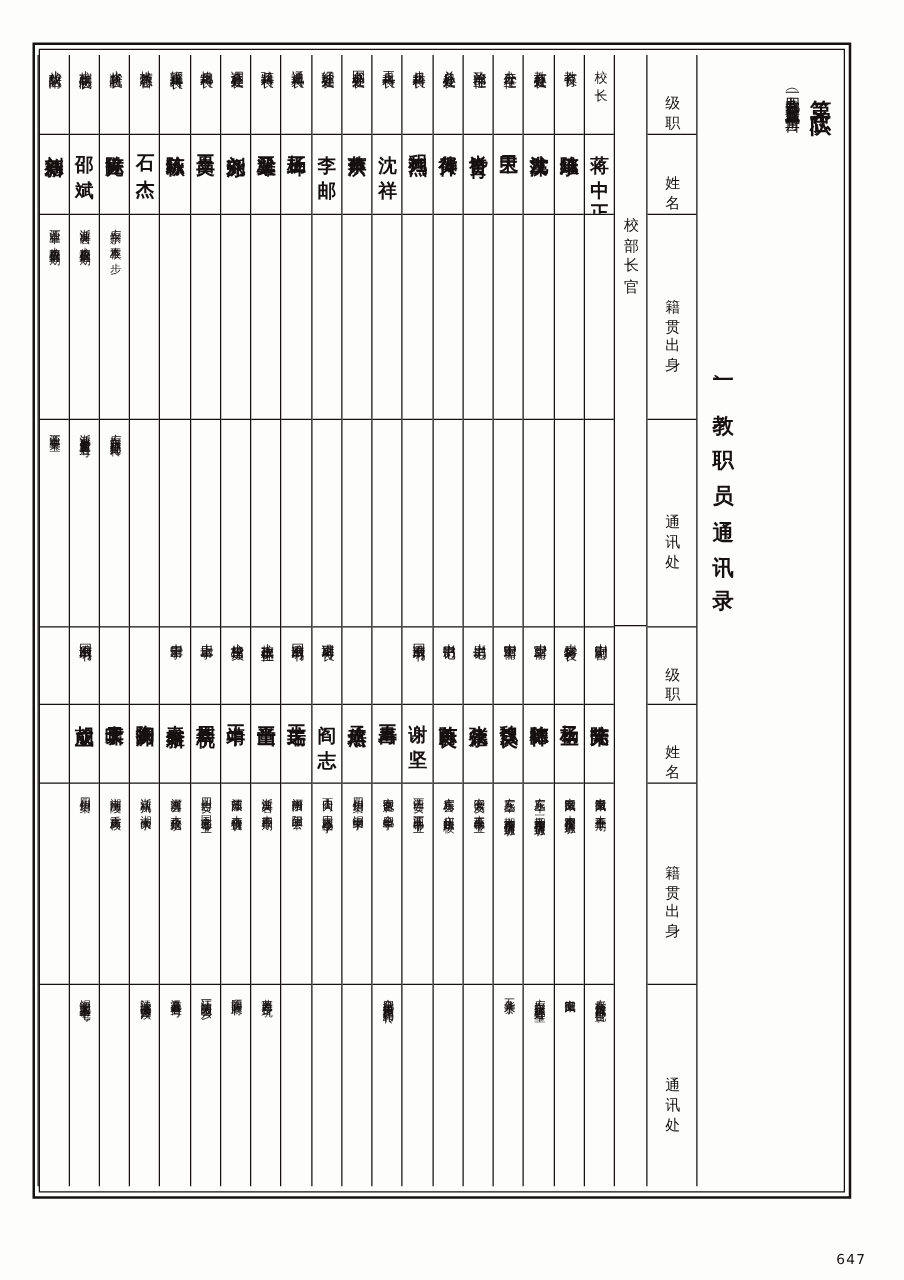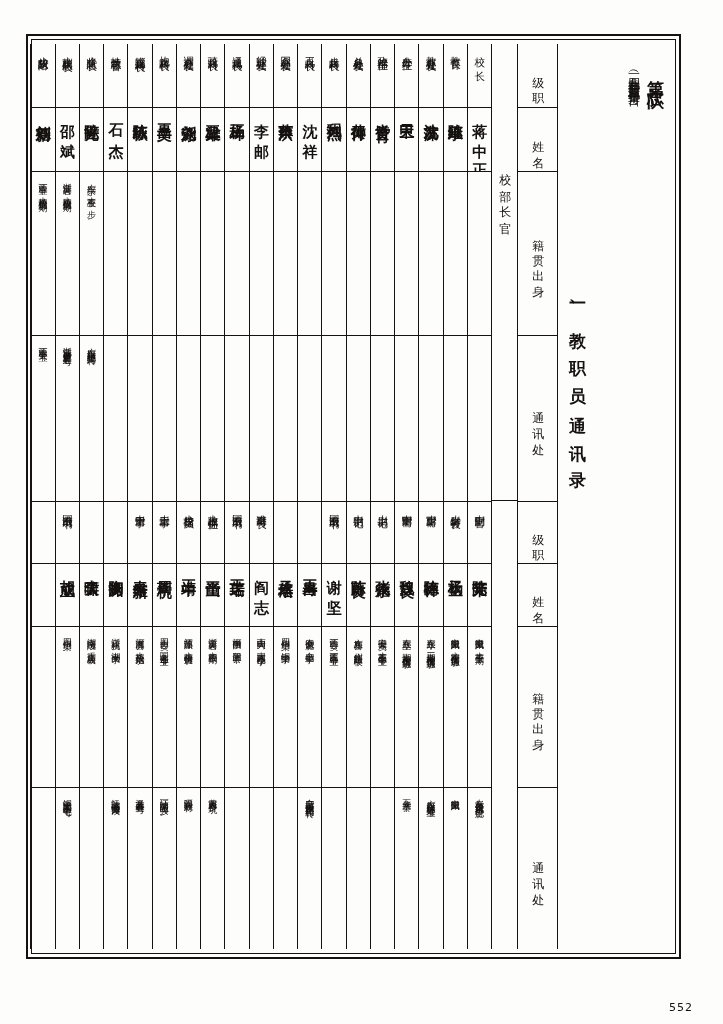--- a/index.html
+++ b/index.html
@@ -714,14 +714,14 @@
             <div style="display: flex; flex-direction: column; height: 49.5%;">
               <div class="cell" style="height: 14%; align-items: flex-start; padding-top: 4px;"></div>
               <div class="cell" style="height: 14%; align-items: flex-start; padding-top: 4px;"></div>
               <div class="cell" style="height: 36%; align-items: flex-start; padding-top: 4px;"></div>
               <div class="cell" style="height: 36%; align-items: flex-start; padding-top: 4px; border-bottom: none;"></div>
             </div>
           </div>
         </div>
     </div>
   </div>
-  <div class="pagenum">552</div>
+  <div class="pagenum">647</div>
 </div>
 
 </body></html>

